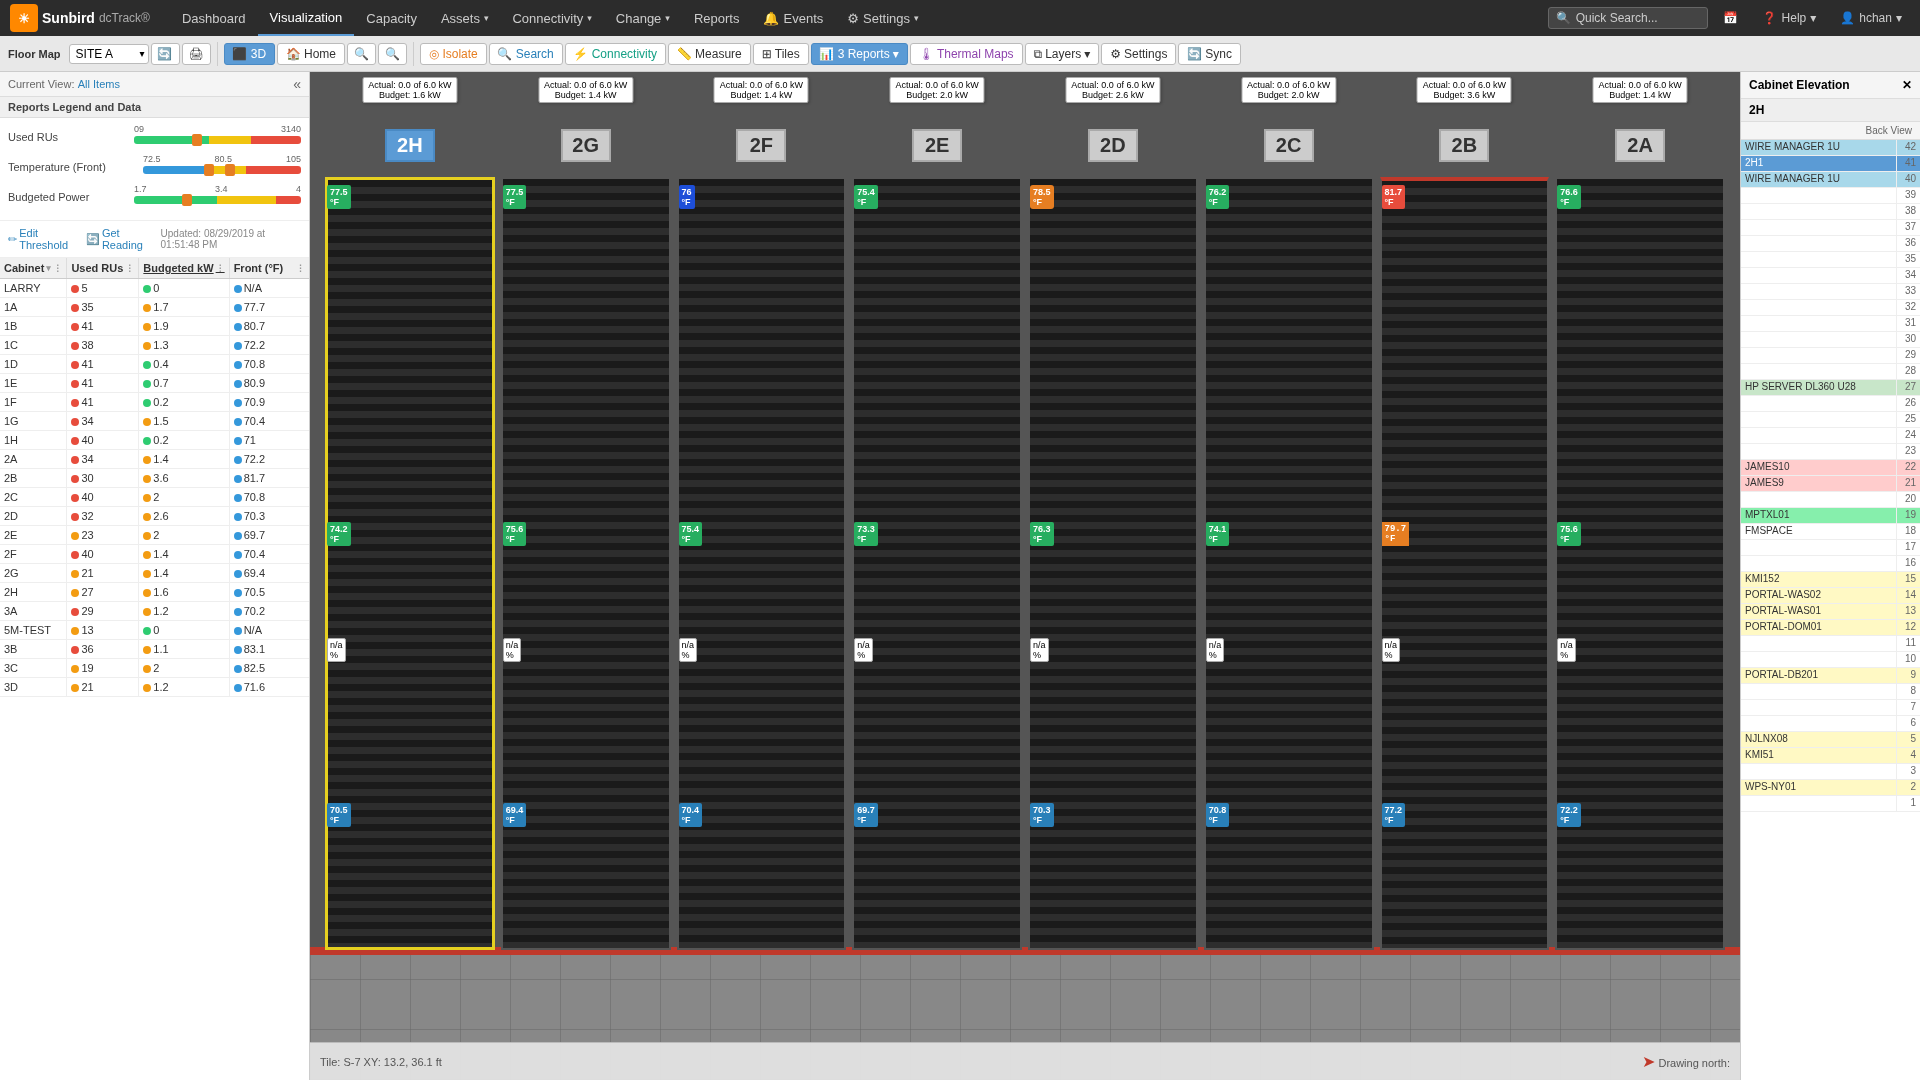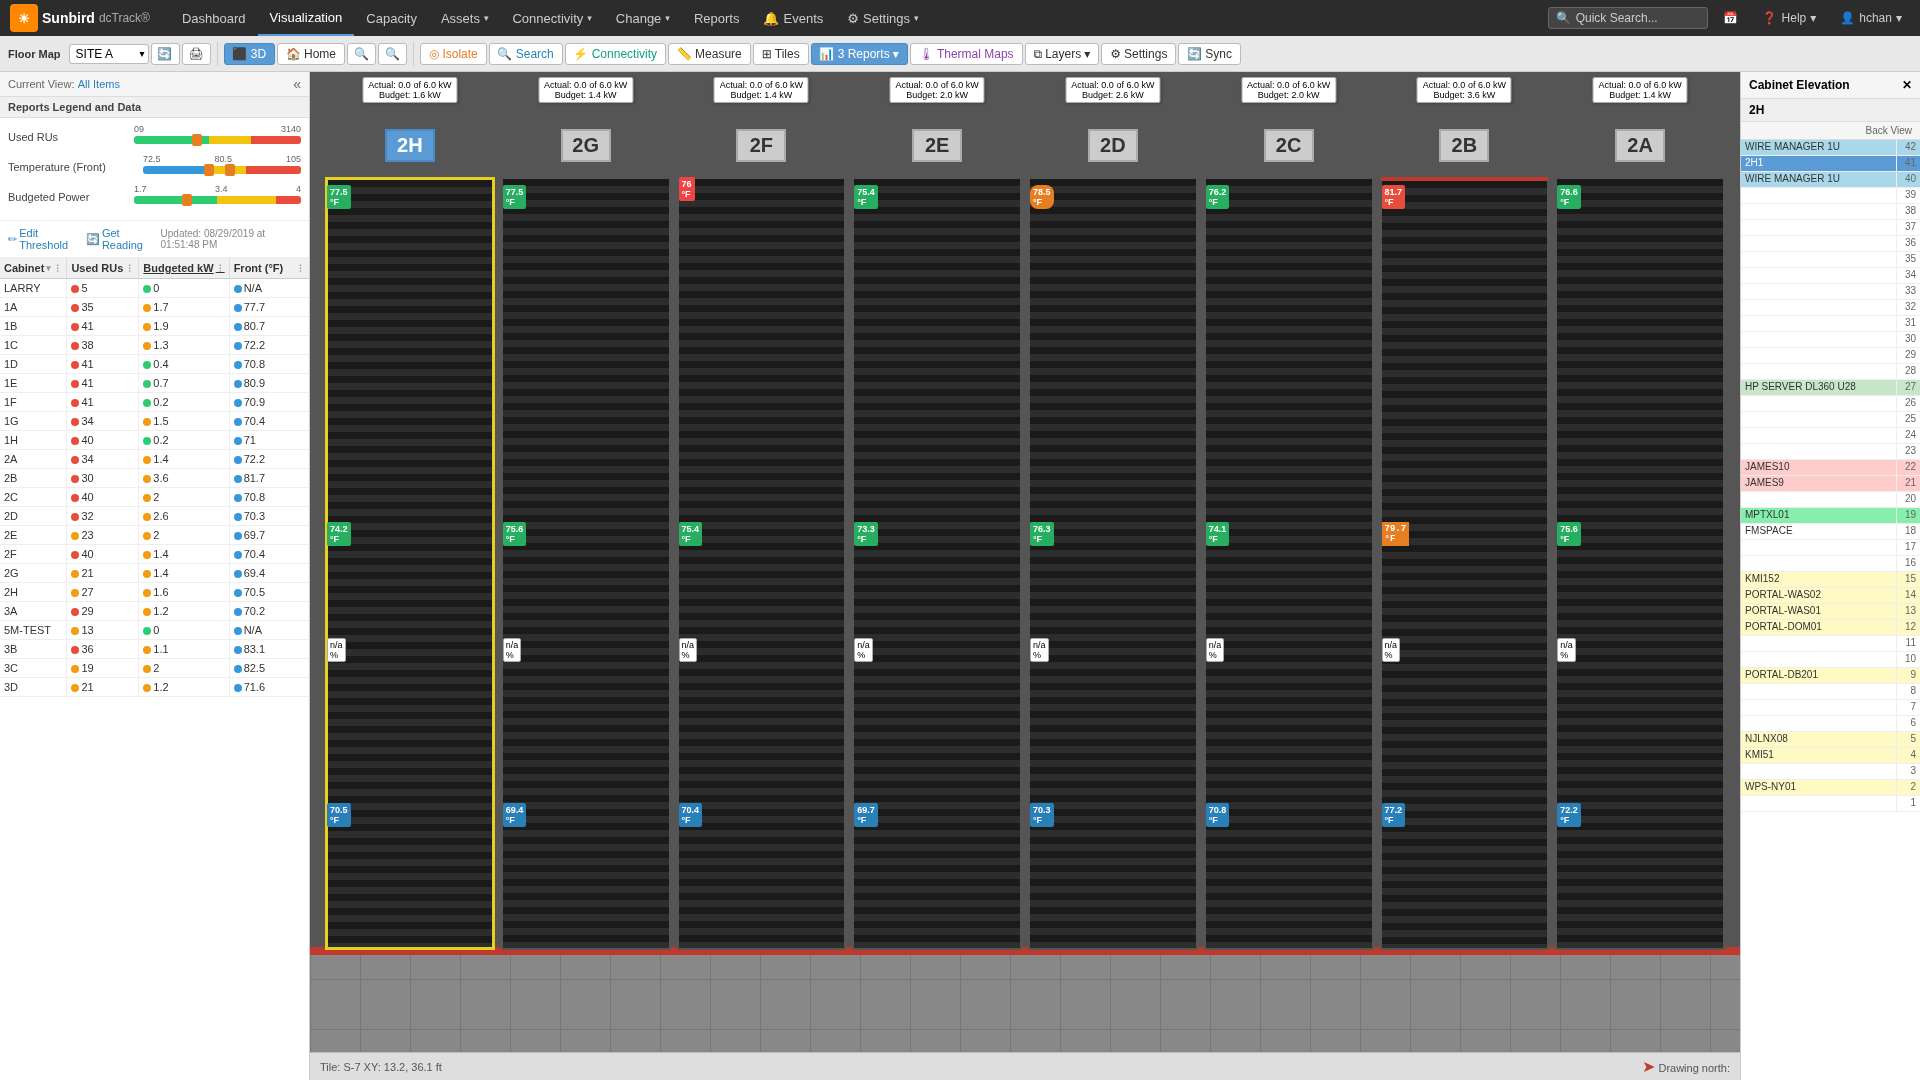--- a/index.html
+++ b/index.html
@@ -655,21 +655,21 @@
 
         <div style="flex:1; position:relative;">
           <div style="position:absolute; top:-50px; left:50%; transform:translateX(-50%); background:white; border:1px solid #aaa; padding:2px 5px; font-size:9px; text-align:center; white-space:nowrap; border-radius:2px; z-index:10; box-shadow:1px 1px 3px rgba(0,0,0,0.2);">
             <div>Actual: 0.0 of 6.0 kW</div>
               <div>Budget: 1.4 kW</div>
           </div>
           <div style="position:absolute; top:2px; left:50%; transform:translateX(-50%); background:#ccc; color:#333; font-size:20px; font-weight:bold; padding:3px 8px; border:2px solid #aaa; z-index:10; min-width:50px; text-align:center;">2F</div>
           <div style="position:absolute; top:50px; left:0; right:0; bottom:0; border:2px solid #555; background:#2a2a2a; overflow:hidden;">
             <div style="width:100%; height:100%; background: repeating-linear-gradient(180deg, #1a1a1a 0px, #1a1a1a 7px, #2d2d2d 7px, #2d2d2d 14px);"></div>
           </div>
-          <div style="position:absolute; top:50px; left:2px; background:#ef4444; color:white; font-size:9px; font-weight:bold; padding:2px 3px; border-radius:2px; z-index:20;">76<br>°F</div>
+          <div style="position:absolute; top:58px; left:2px; background:#1d4ed8; color:white; font-size:9px; font-weight:bold; padding:2px 3px; border-radius:2px; z-index:20;">76<br>°F</div>
           <div style="position:absolute; top:48%; left:2px; background:#27ae60; color:white; font-size:9px; font-weight:bold; padding:2px 3px; border-radius:2px; z-index:20;">75.4<br>°F</div>
           <div style="position:absolute; bottom:35%; left:2px; background:white; border:1px solid #aaa; font-size:9px; padding:1px 2px; border-radius:2px; z-index:20;">n/a<br>%</div>
           <div style="position:absolute; bottom:15%; left:2px; background:#2980b9; color:white; font-size:9px; font-weight:bold; padding:2px 3px; border-radius:2px; z-index:20;">70.4<br>°F</div>
         </div>
 
         <div style="flex:1; position:relative;">
           <div style="position:absolute; top:-50px; left:50%; transform:translateX(-50%); background:white; border:1px solid #aaa; padding:2px 5px; font-size:9px; text-align:center; white-space:nowrap; border-radius:2px; z-index:10; box-shadow:1px 1px 3px rgba(0,0,0,0.2);">
             <div>Actual: 0.0 of 6.0 kW</div>
               <div>Budget: 2.0 kW</div>
           </div>
@@ -685,21 +685,21 @@
 
         <div style="flex:1; position:relative;">
           <div style="position:absolute; top:-50px; left:50%; transform:translateX(-50%); background:white; border:1px solid #aaa; padding:2px 5px; font-size:9px; text-align:center; white-space:nowrap; border-radius:2px; z-index:10; box-shadow:1px 1px 3px rgba(0,0,0,0.2);">
             <div>Actual: 0.0 of 6.0 kW</div>
               <div>Budget: 2.6 kW</div>
           </div>
           <div style="position:absolute; top:2px; left:50%; transform:translateX(-50%); background:#ccc; color:#333; font-size:20px; font-weight:bold; padding:3px 8px; border:2px solid #aaa; z-index:10; min-width:50px; text-align:center;">2D</div>
           <div style="position:absolute; top:50px; left:0; right:0; bottom:0; border:2px solid #555; background:#2a2a2a; overflow:hidden;">
             <div style="width:100%; height:100%; background: repeating-linear-gradient(180deg, #1a1a1a 0px, #1a1a1a 7px, #2d2d2d 7px, #2d2d2d 14px);"></div>
           </div>
-          <div style="position:absolute; top:58px; left:2px; background:#e67e22; color:white; font-size:9px; font-weight:bold; padding:2px 3px; border-radius:8px; z-index:20;">78.5<br>°F</div>
+          <div style="position:absolute; top:58px; left:2px; background:#e67e22; color:white; font-size:9px; font-weight:bold; padding:2px 3px; border-radius:3px; z-index:20;">78.5<br>°F</div>
           <div style="position:absolute; top:48%; left:2px; background:#27ae60; color:white; font-size:9px; font-weight:bold; padding:2px 3px; border-radius:2px; z-index:20;">76.3<br>°F</div>
           <div style="position:absolute; bottom:35%; left:2px; background:white; border:1px solid #aaa; font-size:9px; padding:1px 2px; border-radius:2px; z-index:20;">n/a<br>%</div>
           <div style="position:absolute; bottom:15%; left:2px; background:#2980b9; color:white; font-size:9px; font-weight:bold; padding:2px 3px; border-radius:2px; z-index:20;">70.3<br>°F</div>
         </div>
 
         <div style="flex:1; position:relative;">
           <div style="position:absolute; top:-50px; left:50%; transform:translateX(-50%); background:white; border:1px solid #aaa; padding:2px 5px; font-size:9px; text-align:center; white-space:nowrap; border-radius:2px; z-index:10; box-shadow:1px 1px 3px rgba(0,0,0,0.2);">
             <div>Actual: 0.0 of 6.0 kW</div>
               <div>Budget: 2.0 kW</div>
           </div>
@@ -738,21 +738,21 @@
             <div style="width:100%; height:100%; background: repeating-linear-gradient(180deg, #1a1a1a 0px, #1a1a1a 7px, #2d2d2d 7px, #2d2d2d 14px);"></div>
           </div>
           <div style="position:absolute; top:58px; left:2px; background:#27ae60; color:white; font-size:9px; font-weight:bold; padding:2px 3px; border-radius:2px; z-index:20;">76.6<br>°F</div>
           <div style="position:absolute; top:48%; left:2px; background:#27ae60; color:white; font-size:9px; font-weight:bold; padding:2px 3px; border-radius:2px; z-index:20;">75.6<br>°F</div>
           <div style="position:absolute; bottom:35%; left:2px; background:white; border:1px solid #aaa; font-size:9px; padding:1px 2px; border-radius:2px; z-index:20;">n/a<br>%</div>
           <div style="position:absolute; bottom:15%; left:2px; background:#2980b9; color:white; font-size:9px; font-weight:bold; padding:2px 3px; border-radius:2px; z-index:20;">72.2<br>°F</div>
         </div>
 
       </div>
 
-      <div style="position:absolute; bottom:0; left:0; right:0; height:28px; background:rgba(232,232,232,0.9); border-top:1px solid #bbb; display:flex; align-items:center; padding:0 10px; font-size:11px; color:#555; justify-content:space-between; z-index:30;">
+      <div style="position:absolute; bottom:0; left:0; right:0; height:38px; background:rgba(232,232,232,0.9); border-top:1px solid #bbb; display:flex; align-items:center; padding:0 10px; font-size:11px; color:#555; justify-content:space-between; z-index:30;">
         <span>Tile: S-7   XY: 13.2, 36.1 ft</span>
         <span>
           <span style="color:#c0392b; font-size:16px;">➤</span>
           <span>Drawing north:</span>
         </span>
       </div>
 
     </div>
   </div>
 

